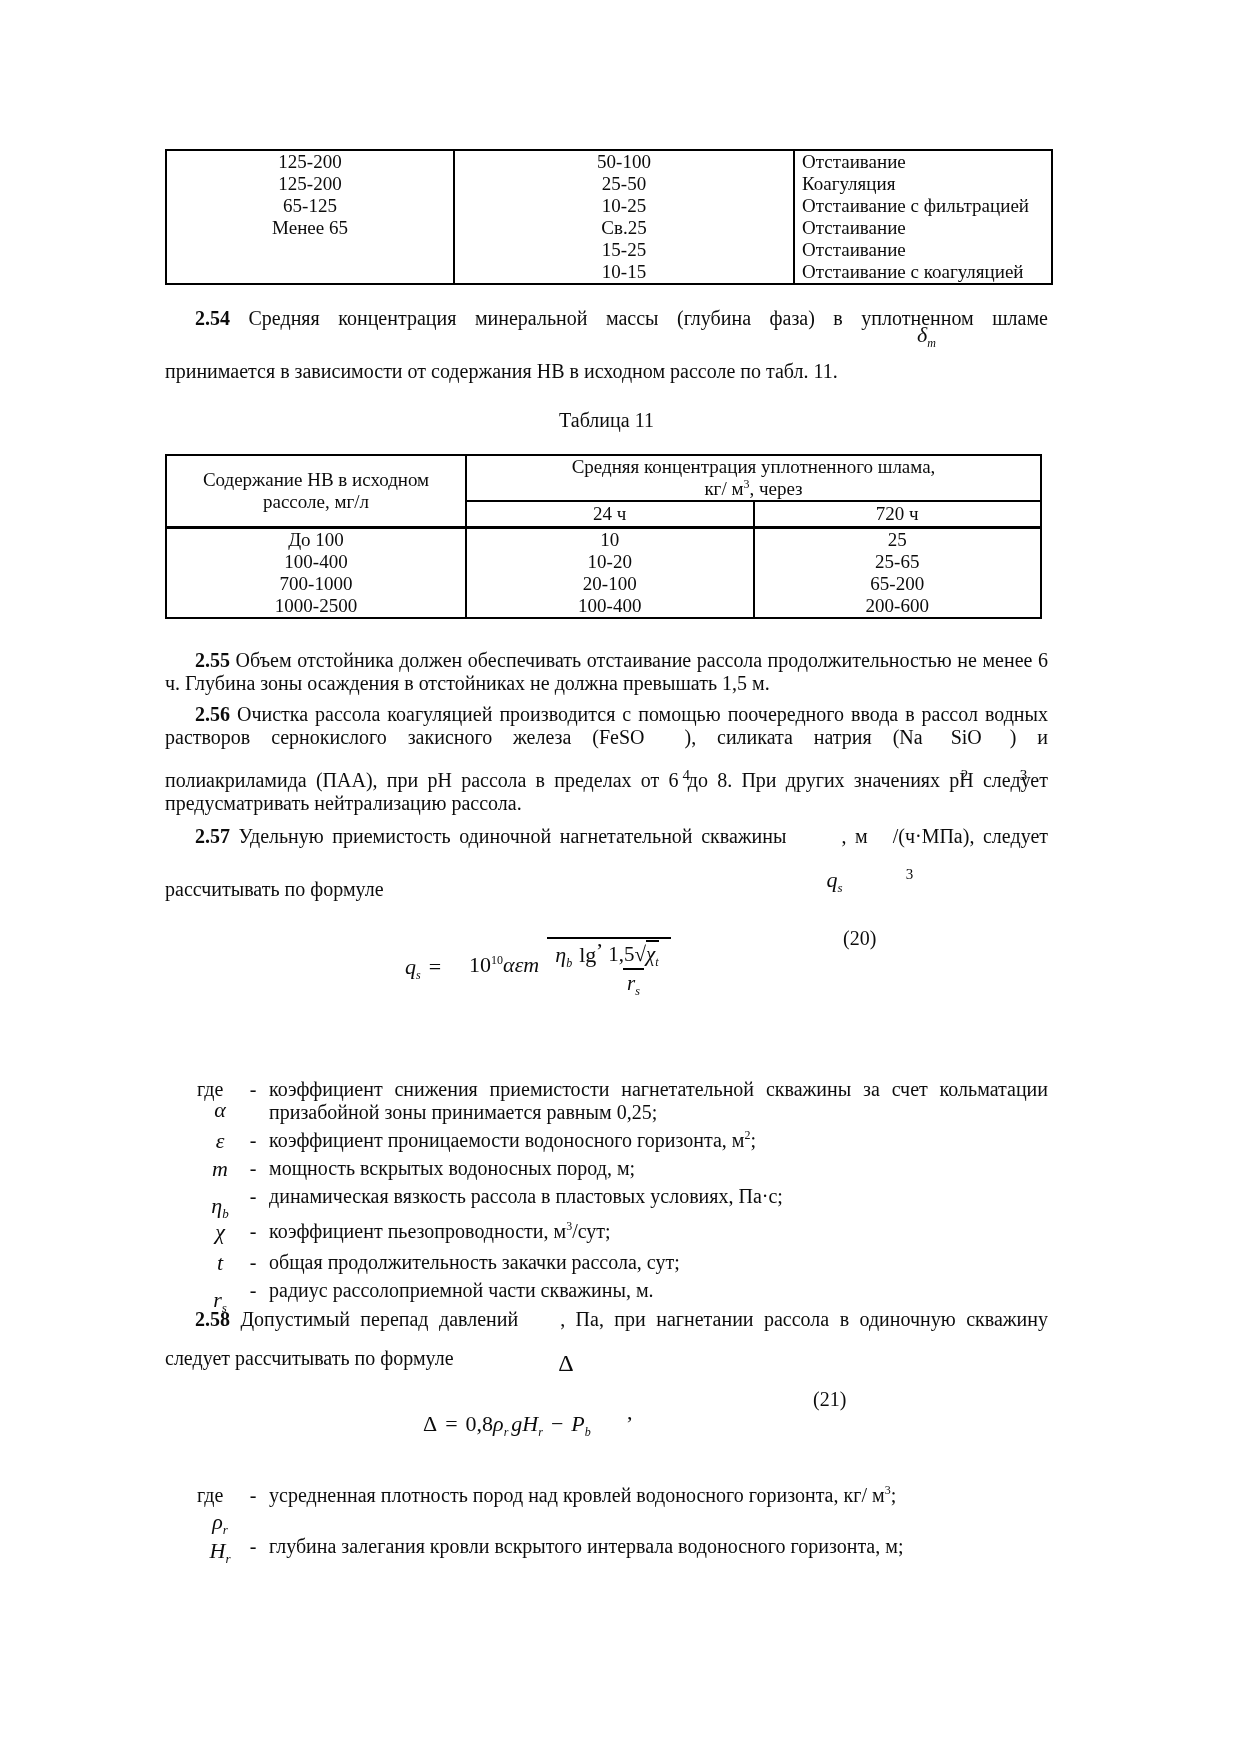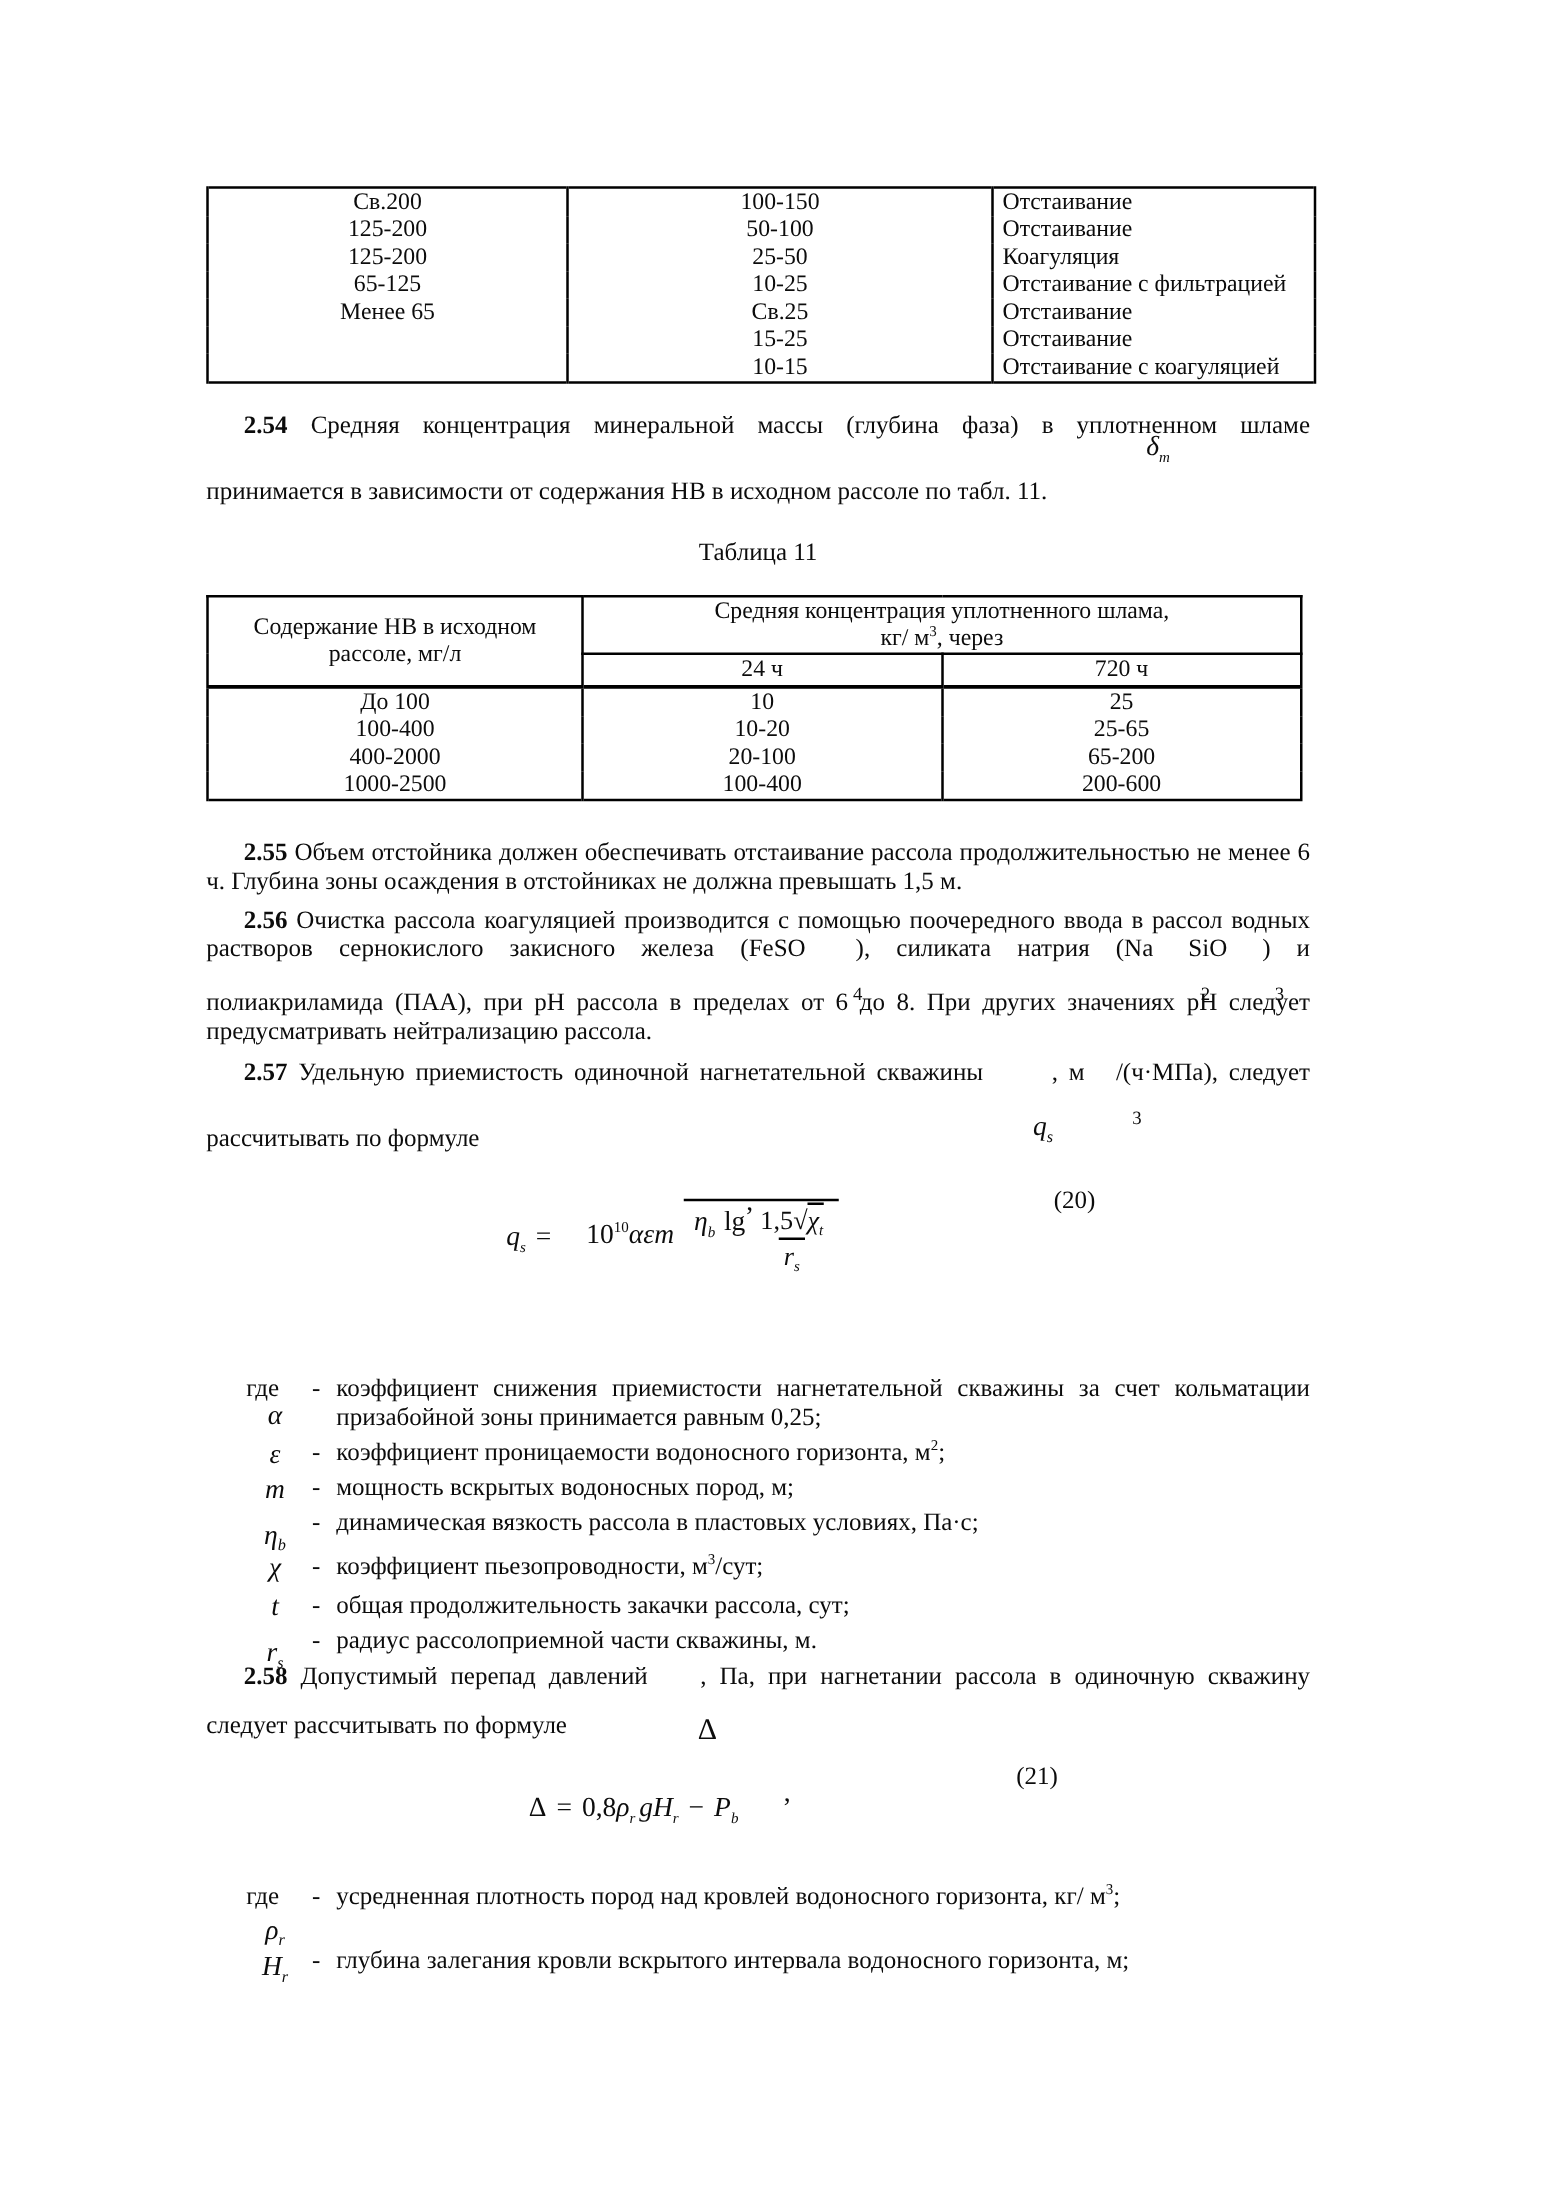--- a/index.html
+++ b/index.html
@@ -81,25 +81,20 @@
   .dterm-drop{position:relative;top:20px;}
   .dterm-mid{position:relative;top:9px;}
 </style>
 </head>
 <body>
 
 <div class="content">
 
   <table class="ttable">
     <tbody>
-        <tr>
-      <td class="c1">Св.200</td>
-      <td class="c2">100-150</td>
-      <td class="c3">Отстаивание</td>
-    </tr>
     <tr>
       <td class="c1">125-200</td>
       <td class="c2">50-100</td>
       <td class="c3">Отстаивание</td>
     </tr>
     <tr>
       <td class="c1">125-200</td>
       <td class="c2">25-50</td>
       <td class="c3">Коагуляция</td>
     </tr>
@@ -149,21 +144,21 @@
       <td>До 100</td>
       <td>10</td>
       <td>25</td>
     </tr>
     <tr class="data">
       <td>100-400</td>
       <td>10-20</td>
       <td>25-65</td>
     </tr>
     <tr class="data">
-      <td>400-2000</td>
+      <td>700-1000</td>
       <td>20-100</td>
       <td>65-200</td>
     </tr>
     <tr class="data">
       <td>1000-2500</td>
       <td>100-400</td>
       <td>200-600</td>
     </tr>
   </tbody>
     </table>

